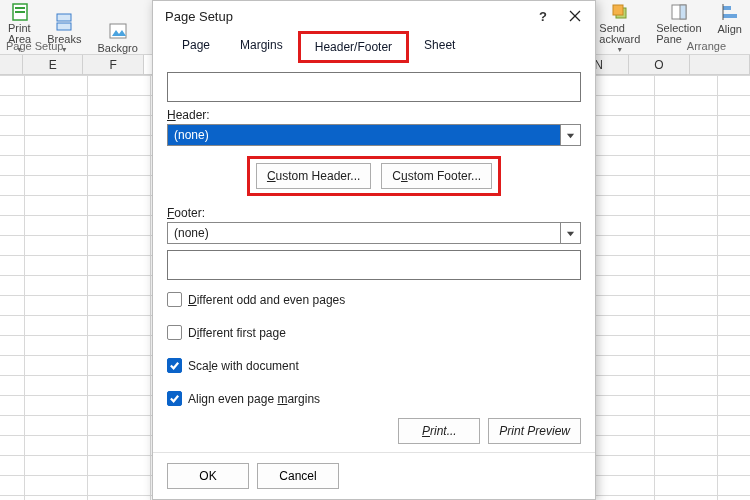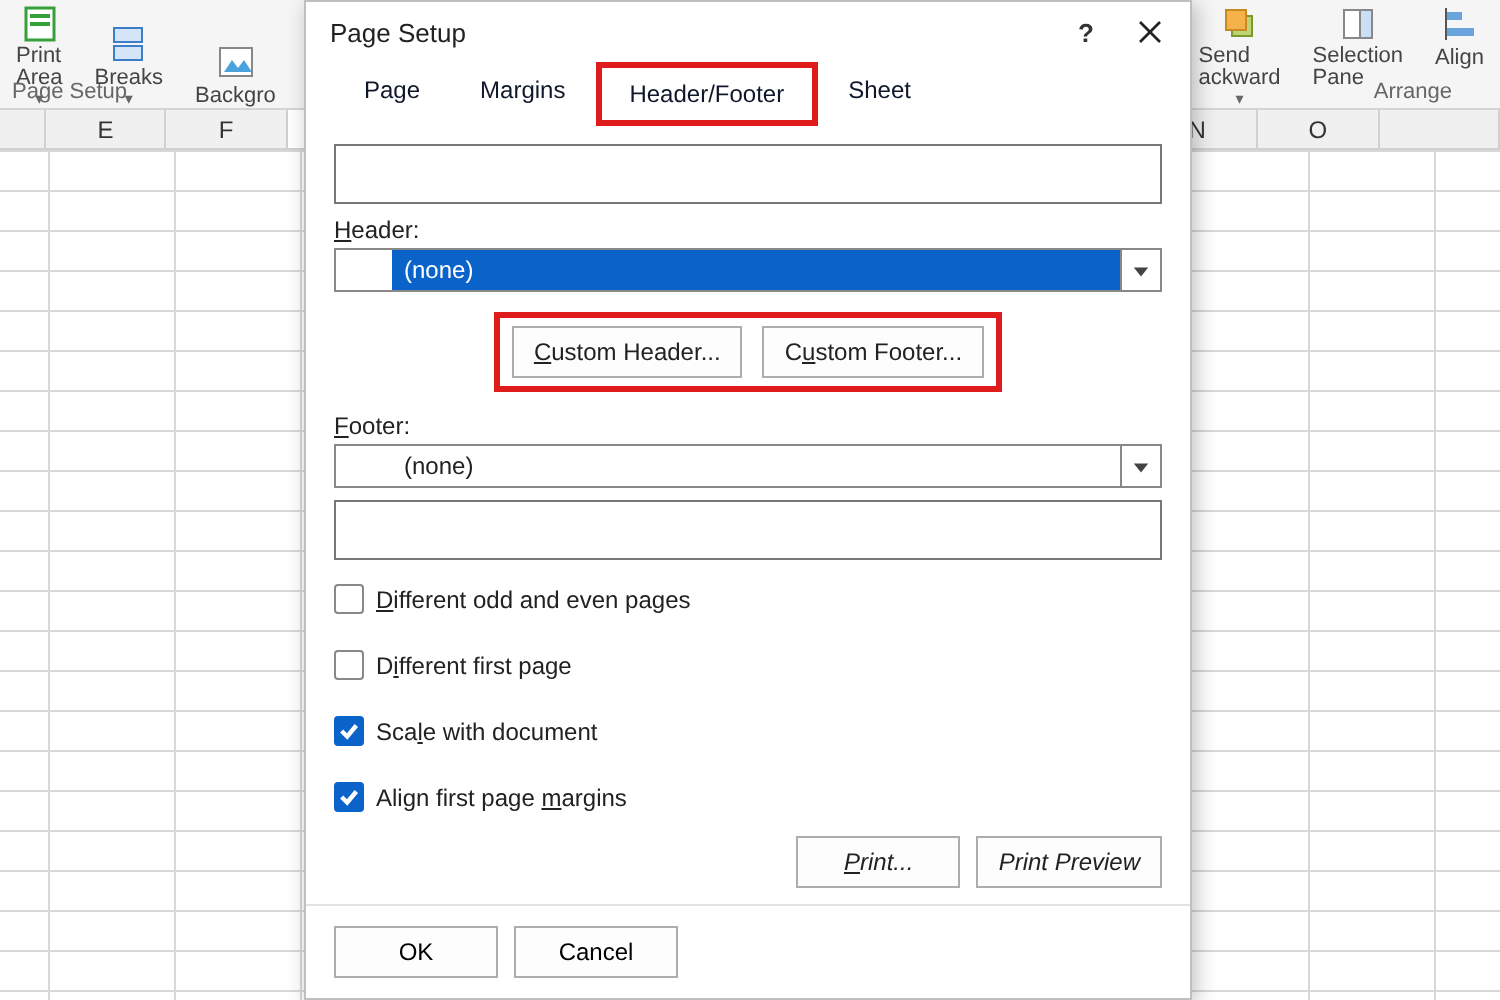--- a/index.html
+++ b/index.html
@@ -33,21 +33,21 @@
   .tb-close svg { width:12px; height:12px; }
 
   .tabs { display:flex; padding: 0 14px; gap: 0; border-bottom:1px solid #fff;}
   .tab { font-size:12px; color:#0f172a; padding: 6px 14px; border:1px solid transparent; position:relative; cursor:default;}
   .tab.active { border:1px solid #adadad; border-bottom:1px solid #fff; background:#fff; }
   .red-box { border:3px solid #e01b1b !important; }
 
   .body { flex:1; padding: 8px 14px 8px 14px; display:flex; flex-direction:column; font-size:12px; color:#222; overflow:hidden;}
   .preview { height:46px; border:1px solid #777; margin-bottom:4px; background:#fff;}
   .lbl { margin: 2px 0 2px 0; }
-  .sel-wrap { display:flex; height:22px; border:1px solid #888;padding-left:28px; }
+  .sel-wrap { display:flex; height:22px; border:1px solid #888; }
   .sel-val { flex:1; line-height:20px; padding:0 6px; font-size:12px; }
   .sel-val.highlight { background:#0a63c9; color:#fff; }
   .sel-drop { width:20px; border-left:1px solid #888; display:flex; align-items:center; justify-content:center;}
   .sel-drop svg { width:9px; height:9px; fill:#444;}
 
   .custom-row { display:flex; justify-content:center; gap:10px; padding:10px 0 8px 0; }
   .custom-row-box { border:3px solid #e01b1b; padding:4px 6px; display:flex; gap:10px;align-items:center;}
   .btn { min-width:102px; height:26px; border:1px solid #adadad; background:#fdfdfd; font-size:12px; display:flex; align-items:center; justify-content:center; padding:0 10px; cursor:default;}
   .btn .ul { text-decoration:underline; }
 
@@ -224,21 +224,21 @@
             </svg>
           </div>
         <span><span>Sca</span><span class="ul">l</span><span>e with document</span></span>
       </div>
       <div class="chk">
         <div class="chkbox checked">
             <svg viewBox="0 0 12 12">
               <polyline points="2,6 5,9 10,3"></polyline>
             </svg>
           </div>
-        <span><span>Align first page </span><span class="ul">m</span><span>argins</span></span>
+        <span><span>Align even page </span><span class="ul">m</span><span>argins</span></span>
       </div>
     </div>
 
     <div class="row-buttons">
       <div class="btn small">
           <span><span class="ul">P</span>rint...</span>
         </div>
       <div class="btn small">
           <span>Print Preview</span>
         </div>

